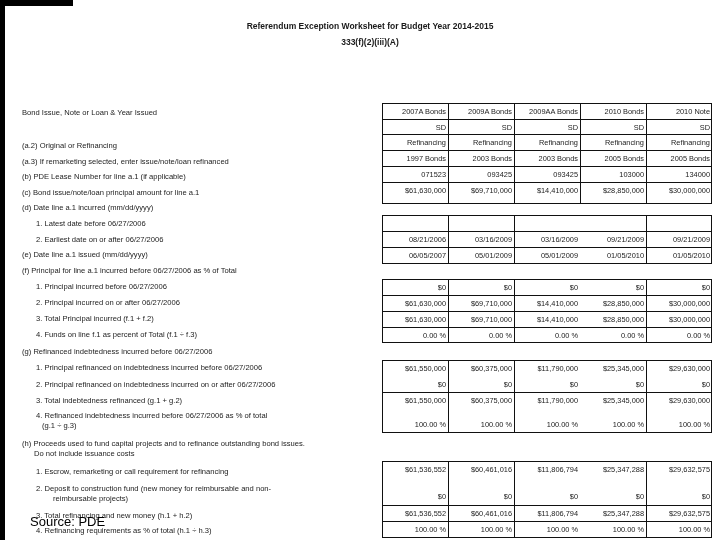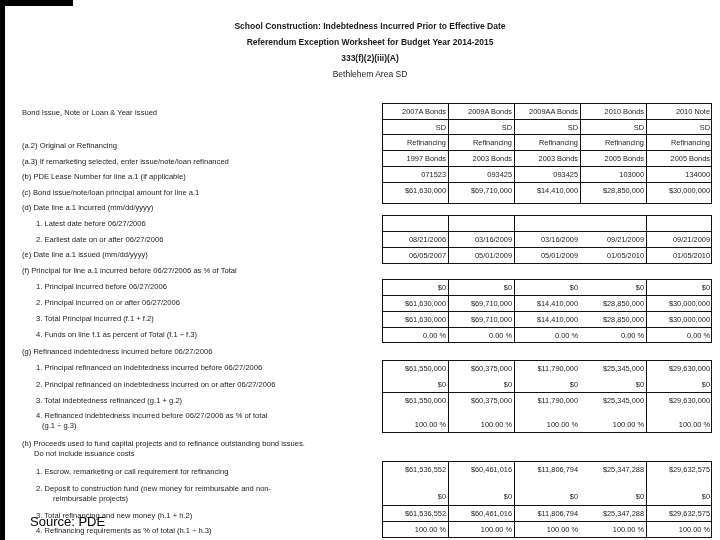--- a/index.html
+++ b/index.html
@@ -29,24 +29,22 @@
   .hline { position: absolute; height: 1px; background: #111; }
   .source { position: absolute; left: 30px; top: 514px; font-family: Liberation Sans, sans-serif; font-size: 13px; color: #000; }
 </style>
 </head>
 <body>
 
 <div class="corner-top"></div>
 <div class="corner-left"></div>
 
 <div class="titles">
-  <div class="t1">School Construction: Indebtedness Incurred Prior to Effective Date</div>
   <div class="t2">Referendum Exception Worksheet for Budget Year 2014-2015</div>
   <div class="t3">333(f)(2)(iii)(A)</div>
-  <div class="t4">Bethlehem Area SD</div>
 </div>
 
 <div class="labels">
   <div class="lab" style="top:108px">Bond Issue, Note or Loan &amp; Year Issued</div>
   <div class="lab" style="top:141px">(a.2) Original or Refinancing</div>
   <div class="lab" style="top:157px">(a.3) If remarketing selected, enter issue/note/loan refinanced</div>
   <div class="lab" style="top:172px">(b) PDE Lease Number for line a.1 (if applicable)</div>
   <div class="lab" style="top:188px">(c) Bond issue/note/loan principal amount for line a.1</div>
   <div class="lab" style="top:203px">(d) Date line a.1 incurred (mm/dd/yyyy)</div>
   <div class="lab i1" style="top:219px">1.  Latest date before 06/27/2006</div>

